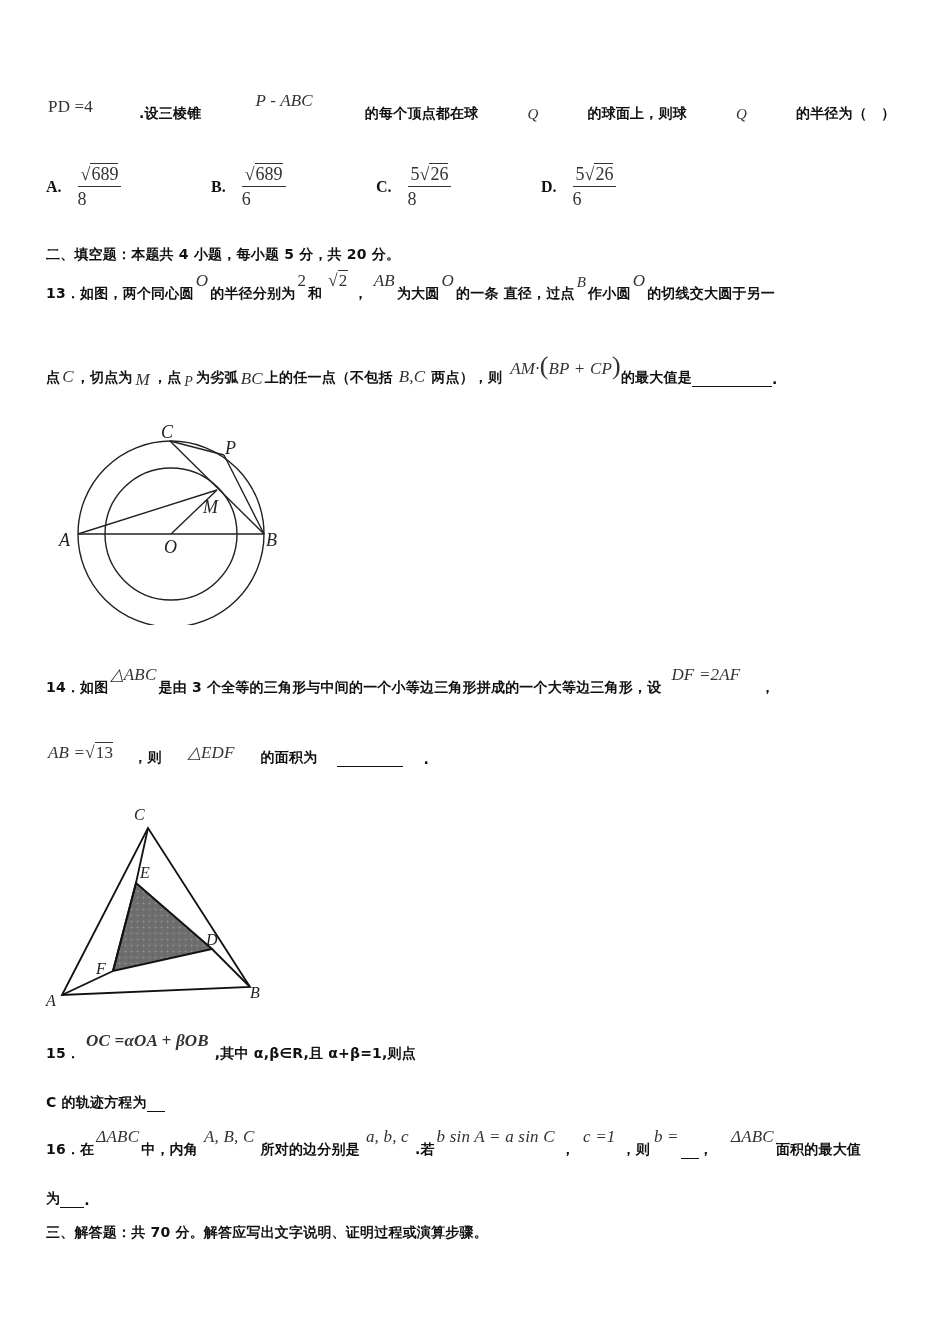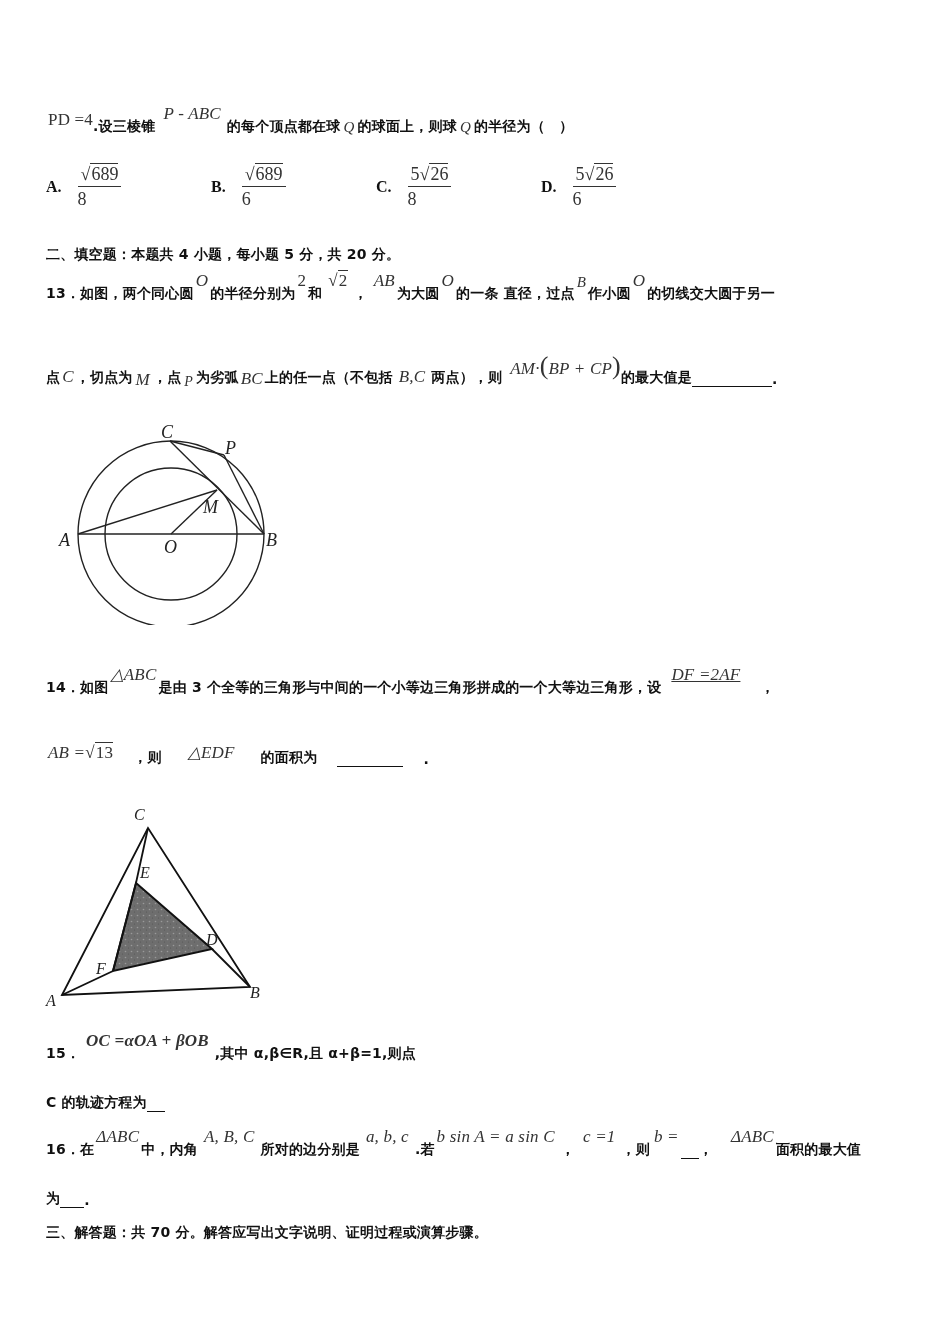--- a/index.html
+++ b/index.html
@@ -14,21 +14,21 @@
   .frac { display:inline-flex; flex-direction:column; align-items:flex-start; font-family:"Liberation Serif", serif; font-size:18px; color:#333; }
   .frac .n { padding:0 3px 1px 3px; border-bottom:1px solid #333; }
   .frac .d { padding-top:2px; }
   .sqrt { display:inline-block; border-top:1px solid #333; padding-left:1px; margin-left:0; }
   .blank { display:inline-block; border-bottom:1.5px solid #111; }
   .opt { font-family:"Liberation Serif", serif; font-weight:bold; font-size:16px; }
 </style>
 </head>
 <body>
 
-<div class="abs line cn" style="left:48px; top:116px;">
+<div class="abs line cn" style="left:48px; top:103px;gap:46px;">
   <span class="mu" style="position:relative; top:-6px;">PD =4</span>
   <span>.设三棱锥</span>
   <span class="m" style="position:relative; top:-12px; margin:0 6px 0 8px;">P - ABC</span>
   <span>的每个顶点都在球</span>
   <span class="m" style="margin:0 3px; font-size:15px;">Q</span>
   <span>的球面上，则球</span>
   <span class="m" style="margin:0 3px; font-size:15px;">Q</span>
   <span>的半径为（　）</span>
 </div>
 
@@ -121,21 +121,21 @@
     <text x="109" y="138">O</text>
     <text x="211" y="131">B</text>
   </g>
 </svg>
 
 <div class="abs line cn" style="left:46px; top:676px;">
   <span>14．</span>
   <span>如图</span>
   <span class="m sup" style="font-style:italic;">△ABC</span>
   <span>是由 3 个全等的三角形与中间的一个小等边三角形拼成的一个大等边三角形，设</span>
-  <span class="m sup" style="margin-left:10px;text-decoration:underline;">DF =2AF</span>
+  <span class="m sup" style="margin-left:10px;">DF =2AF</span>
   <span style="margin-left:18px;">，</span>
 </div>
 
 <div class="abs line cn" style="left:48px; top:746px;gap:20px;">
   <span class="m" style="position:relative; top:-4px;"><span>AB =</span><span style="font-style:normal;">√</span><span class="sqrt" style="font-style:normal;">13</span></span>
   <span>，则</span>
   <span class="m" style="position:relative; top:-4px; margin:0 6px;">△EDF</span>
   <span>的面积为</span>
   <span class="blank" style="width:66px; height:14px;"></span>
   <span>.</span>

